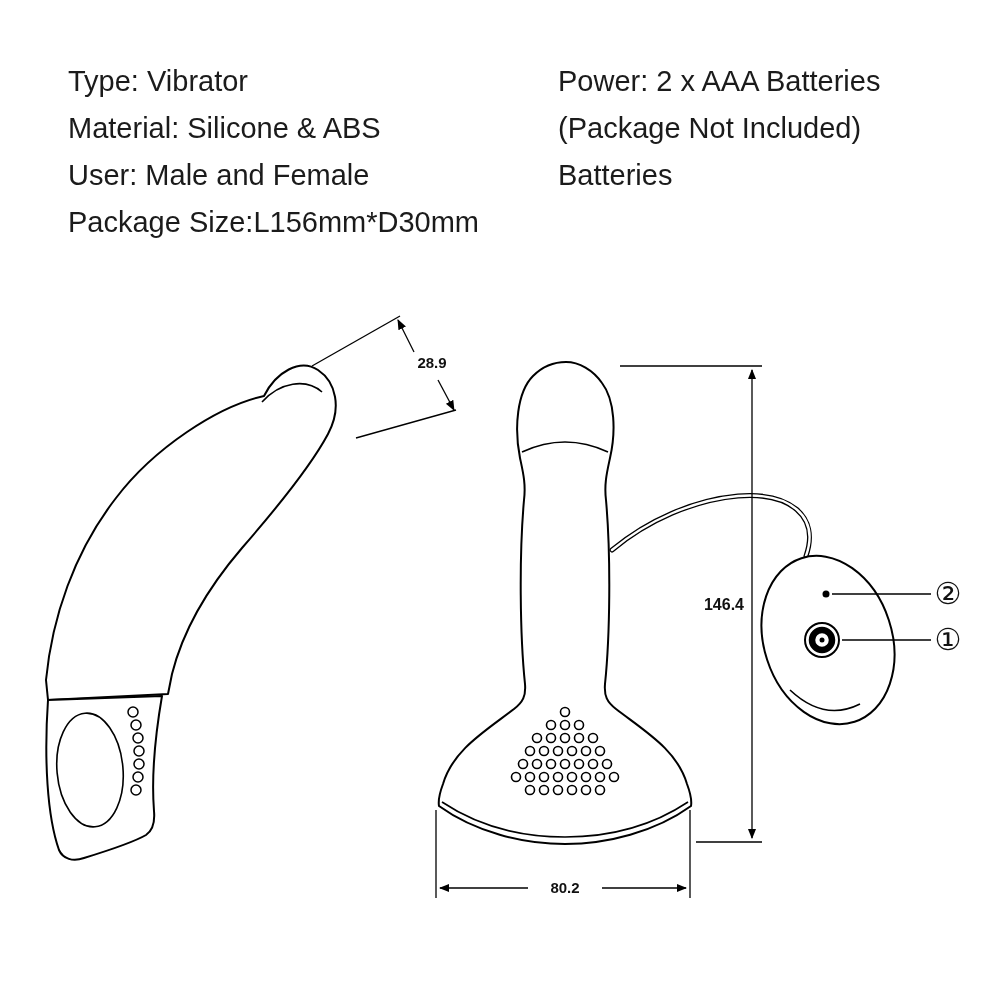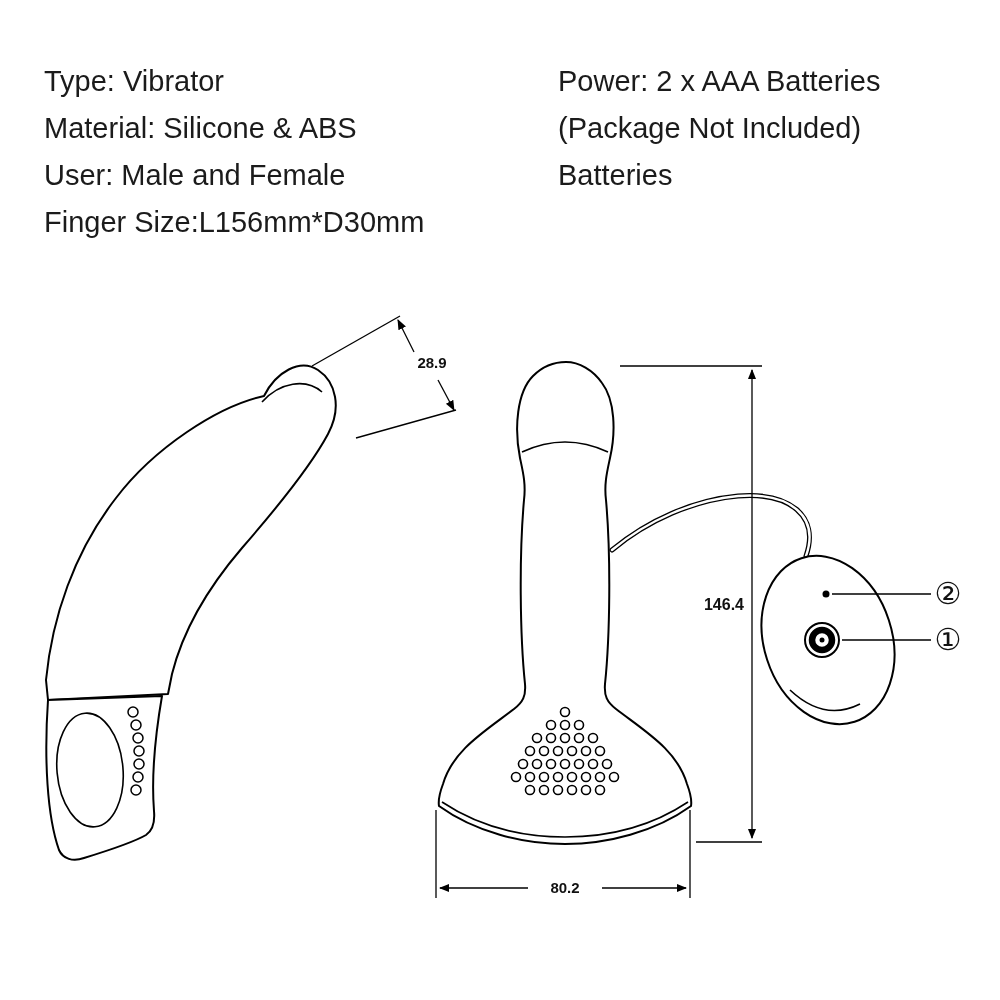--- a/index.html
+++ b/index.html
@@ -12,21 +12,21 @@
   }
   .page { position: absolute; inset: 0; }
   .spec-col {
     position: absolute;
     top: 58px;
     font-size: 29px;
     line-height: 47px;
     color: #1b1b1b;
     white-space: nowrap;
   }
-  .spec-col.left  { left: 44px; }
+  .spec-col.left  { left: 68px; }
   .spec-col.right { left: 558px; }
   svg.diagram {
     position: absolute; left: 0; top: 0;
     width: 1000px; height: 1000px;
   }
   .outline { fill: #ffffff; stroke: #000000; stroke-width: 2; stroke-linejoin: round; }
   .thin    { fill: none;    stroke: #000000; stroke-width: 1.6; }
   .dim     { stroke: #000000; stroke-width: 1.3; fill: none; }
   .dim-text {
     font-family: "Liberation Sans", sans-serif;
@@ -40,21 +40,21 @@
 </style>
 </head>
 <body>
 
 <div class="page">
 
   <div class="spec-col left">
     <div>Type: Vibrator</div>
     <div>Material: Silicone &amp; ABS</div>
     <div>User: Male and Female</div>
-    <div>Finger Size:L156mm*D30mm</div>
+    <div>Package Size:L156mm*D30mm</div>
   </div>
   <div class="spec-col right">
     <div>Power: 2 x AAA Batteries</div>
     <div>(Package Not Included)</div>
     <div>Batteries</div>
   </div>
 
   <svg class="diagram" viewBox="0 0 1000 1000">
     <defs>
       <marker id="arr" viewBox="0 0 10 10" refX="9" refY="5" markerWidth="8" markerHeight="8" orient="auto-start-reverse">

